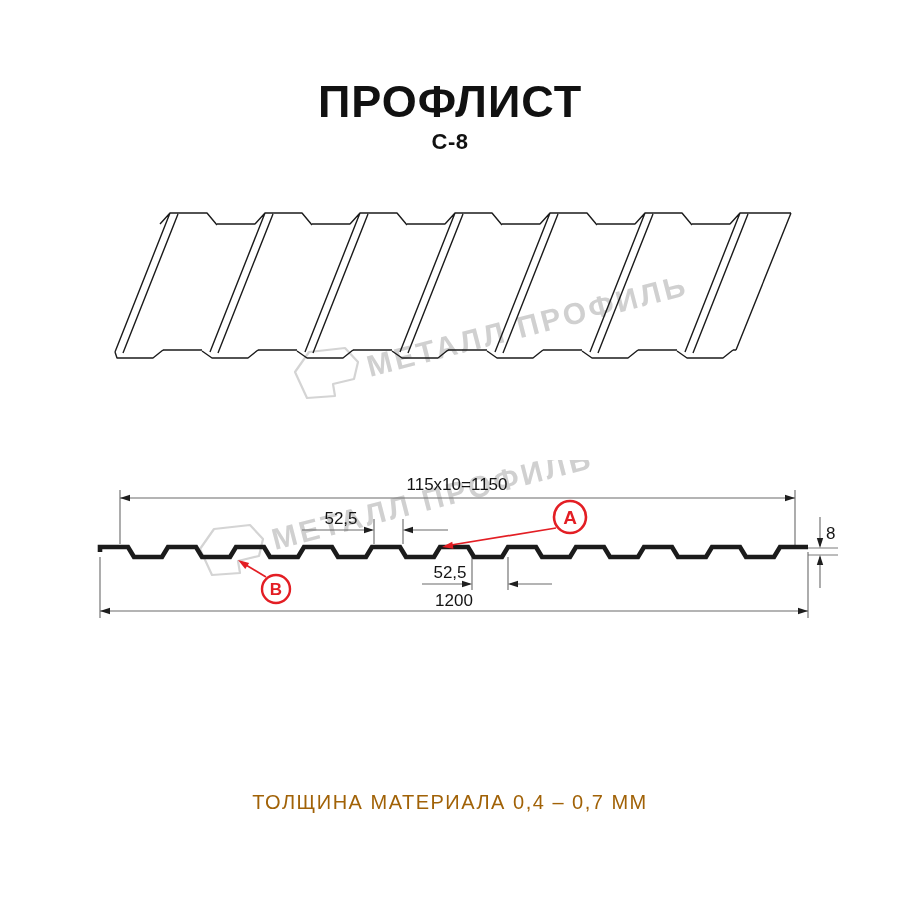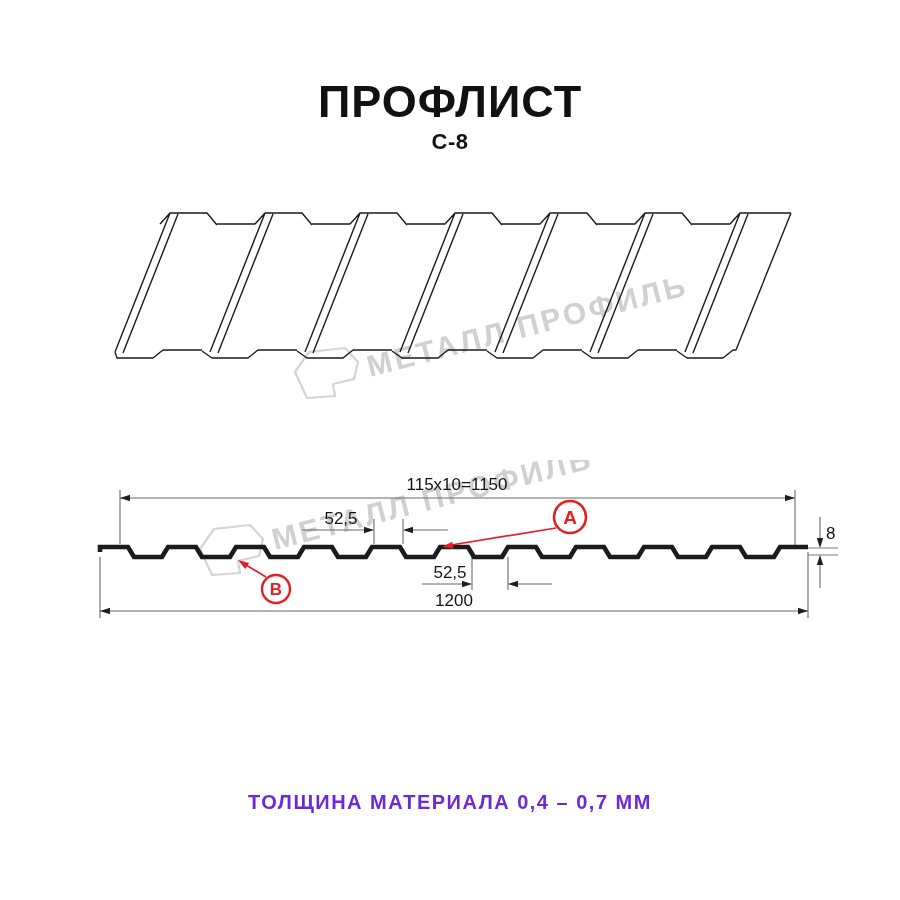--- a/index.html
+++ b/index.html
@@ -3,21 +3,21 @@
 <meta charset="utf-8">
 <style>
   html,body{margin:0;padding:0;background:#fff;}
   .page{position:relative;width:900px;height:900px;background:#fff;overflow:hidden;
         font-family:"Liberation Sans",sans-serif;color:var(--ink,#111);padding-left:12px;}
   .title{position:absolute;top:76px;left:0;width:900px;text-align:center;margin:0;
          font-size:45px;font-weight:800;letter-spacing:1px;color:var(--ink,#111);}
   .subtitle{position:absolute;top:129px;left:0;width:900px;text-align:center;
             font-size:22px;font-weight:600;letter-spacing:0.5px;color:var(--ink,#111);}
   .footer-note{position:absolute;top:791px;left:0;width:900px;text-align:center;
-               font-size:20px;font-weight:700;letter-spacing:1.5px;color:#6d28d9;}
+               font-size:20px;font-weight:400;letter-spacing:1.5px;color:#a16207;}
   svg{position:absolute;left:0;display:block;}
   #svg3d{top:195px;}
   #svgcs{top:460px;}
   .sketch{stroke:var(--line,#1b1b1b);stroke-width:1.4;fill:none;stroke-linejoin:round;}
   .wmark{stroke:#d4d4d4;stroke-width:2.2;fill:none;stroke-linejoin:round;}
   .wmtext{fill:#d0d0d0;font-size:30px;font-weight:700;letter-spacing:3px;
           font-family:"Liberation Sans",sans-serif;}
   .dimline{stroke:var(--dim,#6a6a6a);stroke-width:1.1;fill:none;}
   .thinline{stroke:#7a7a7a;stroke-width:1;fill:none;}
   .arrow{fill:#1f1f1f;stroke:none;}

